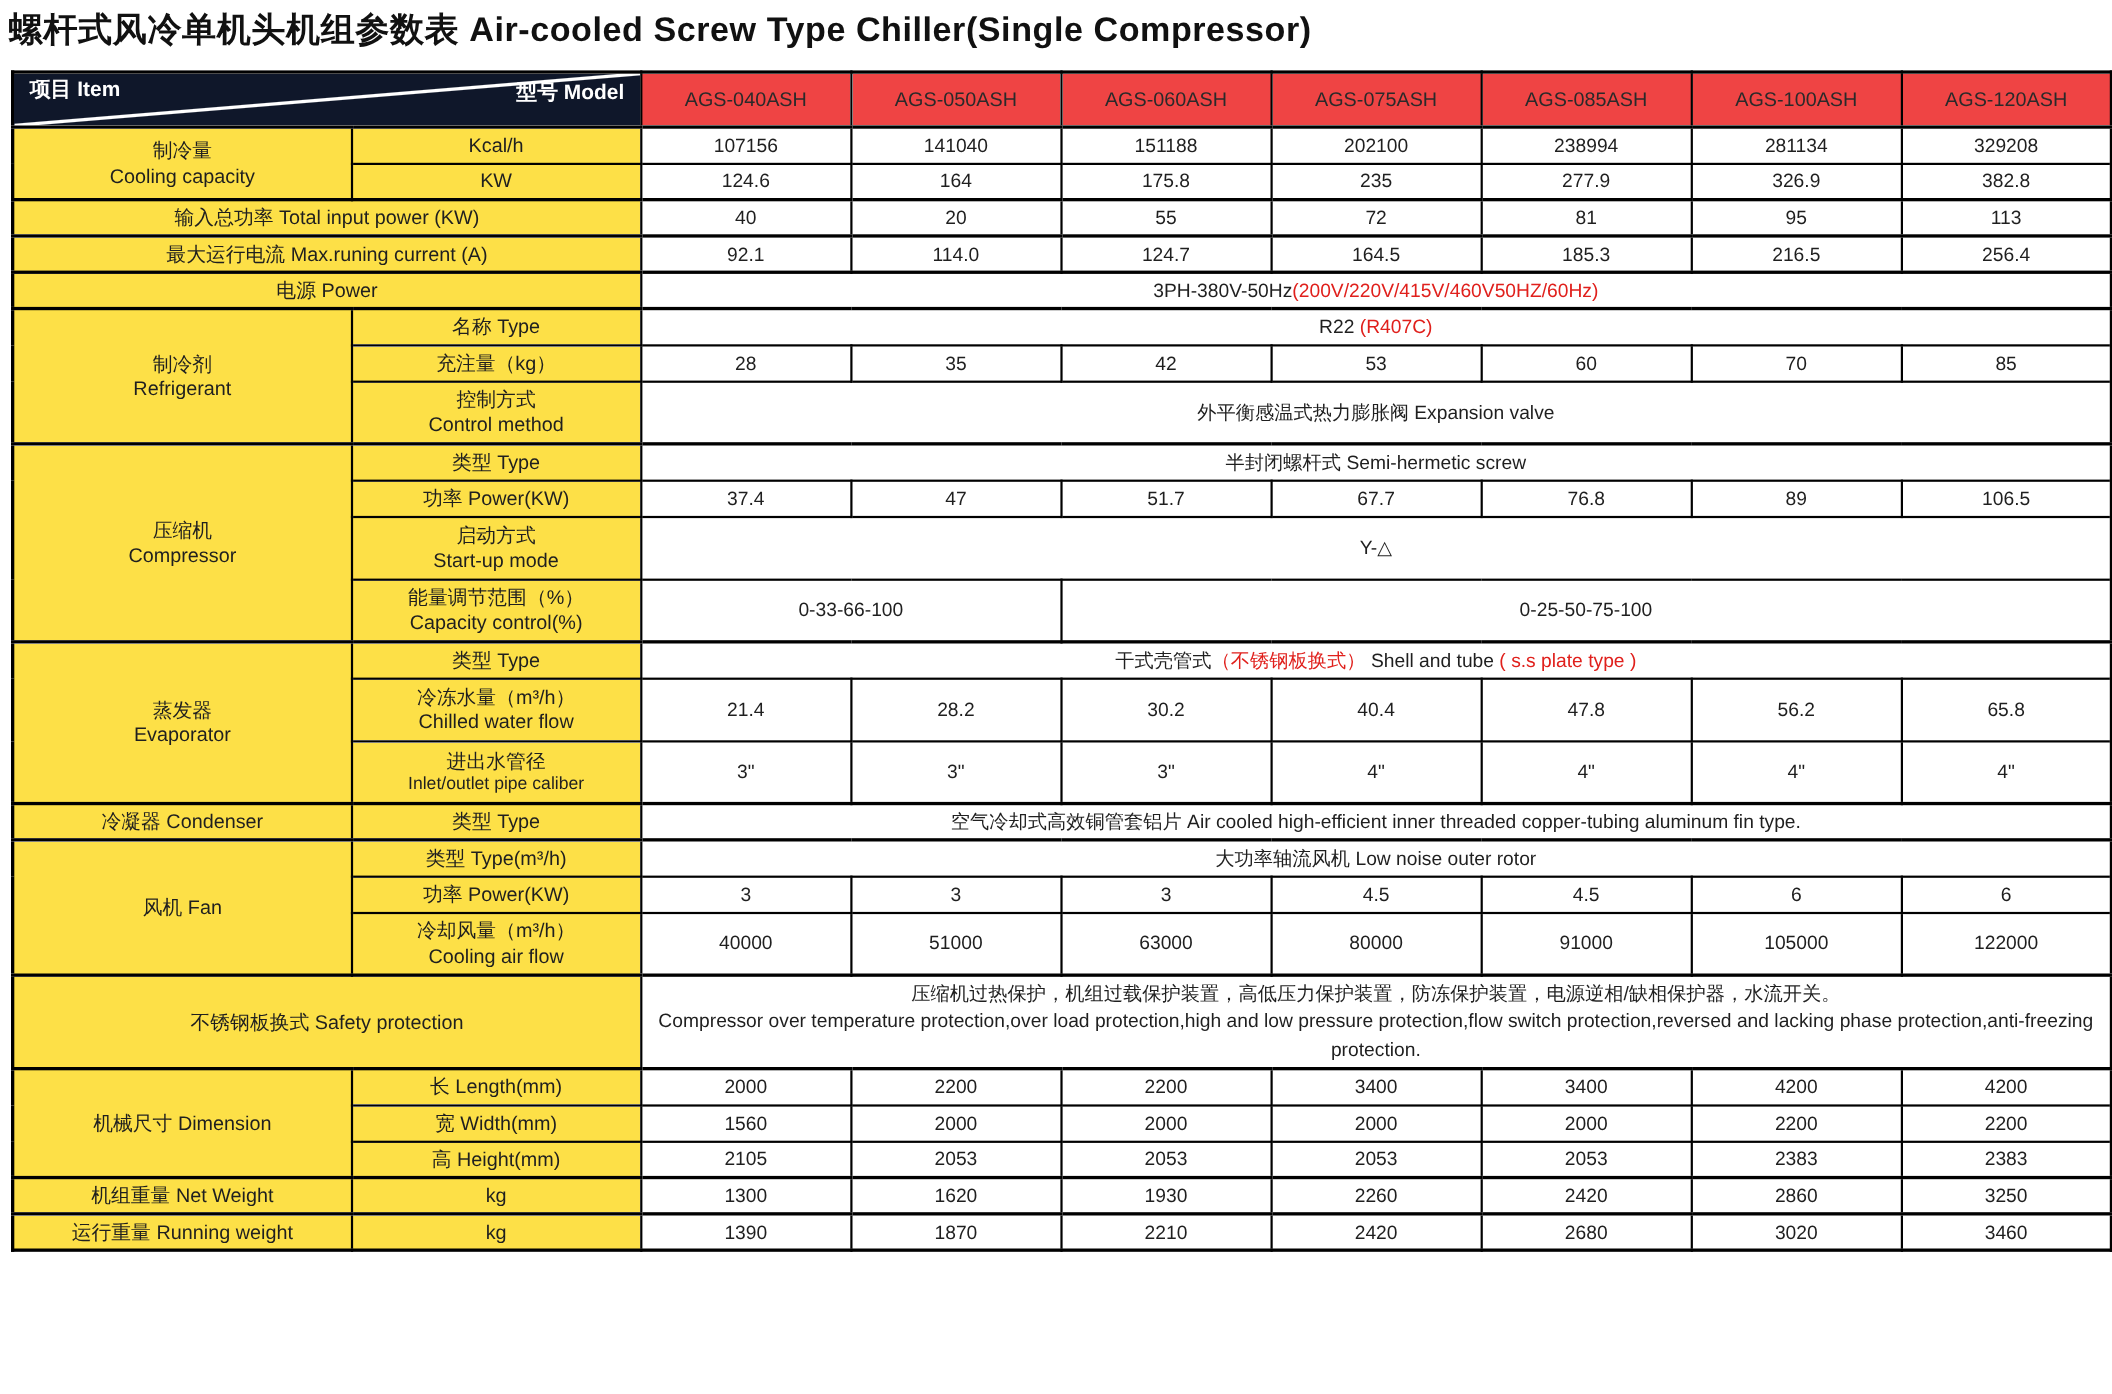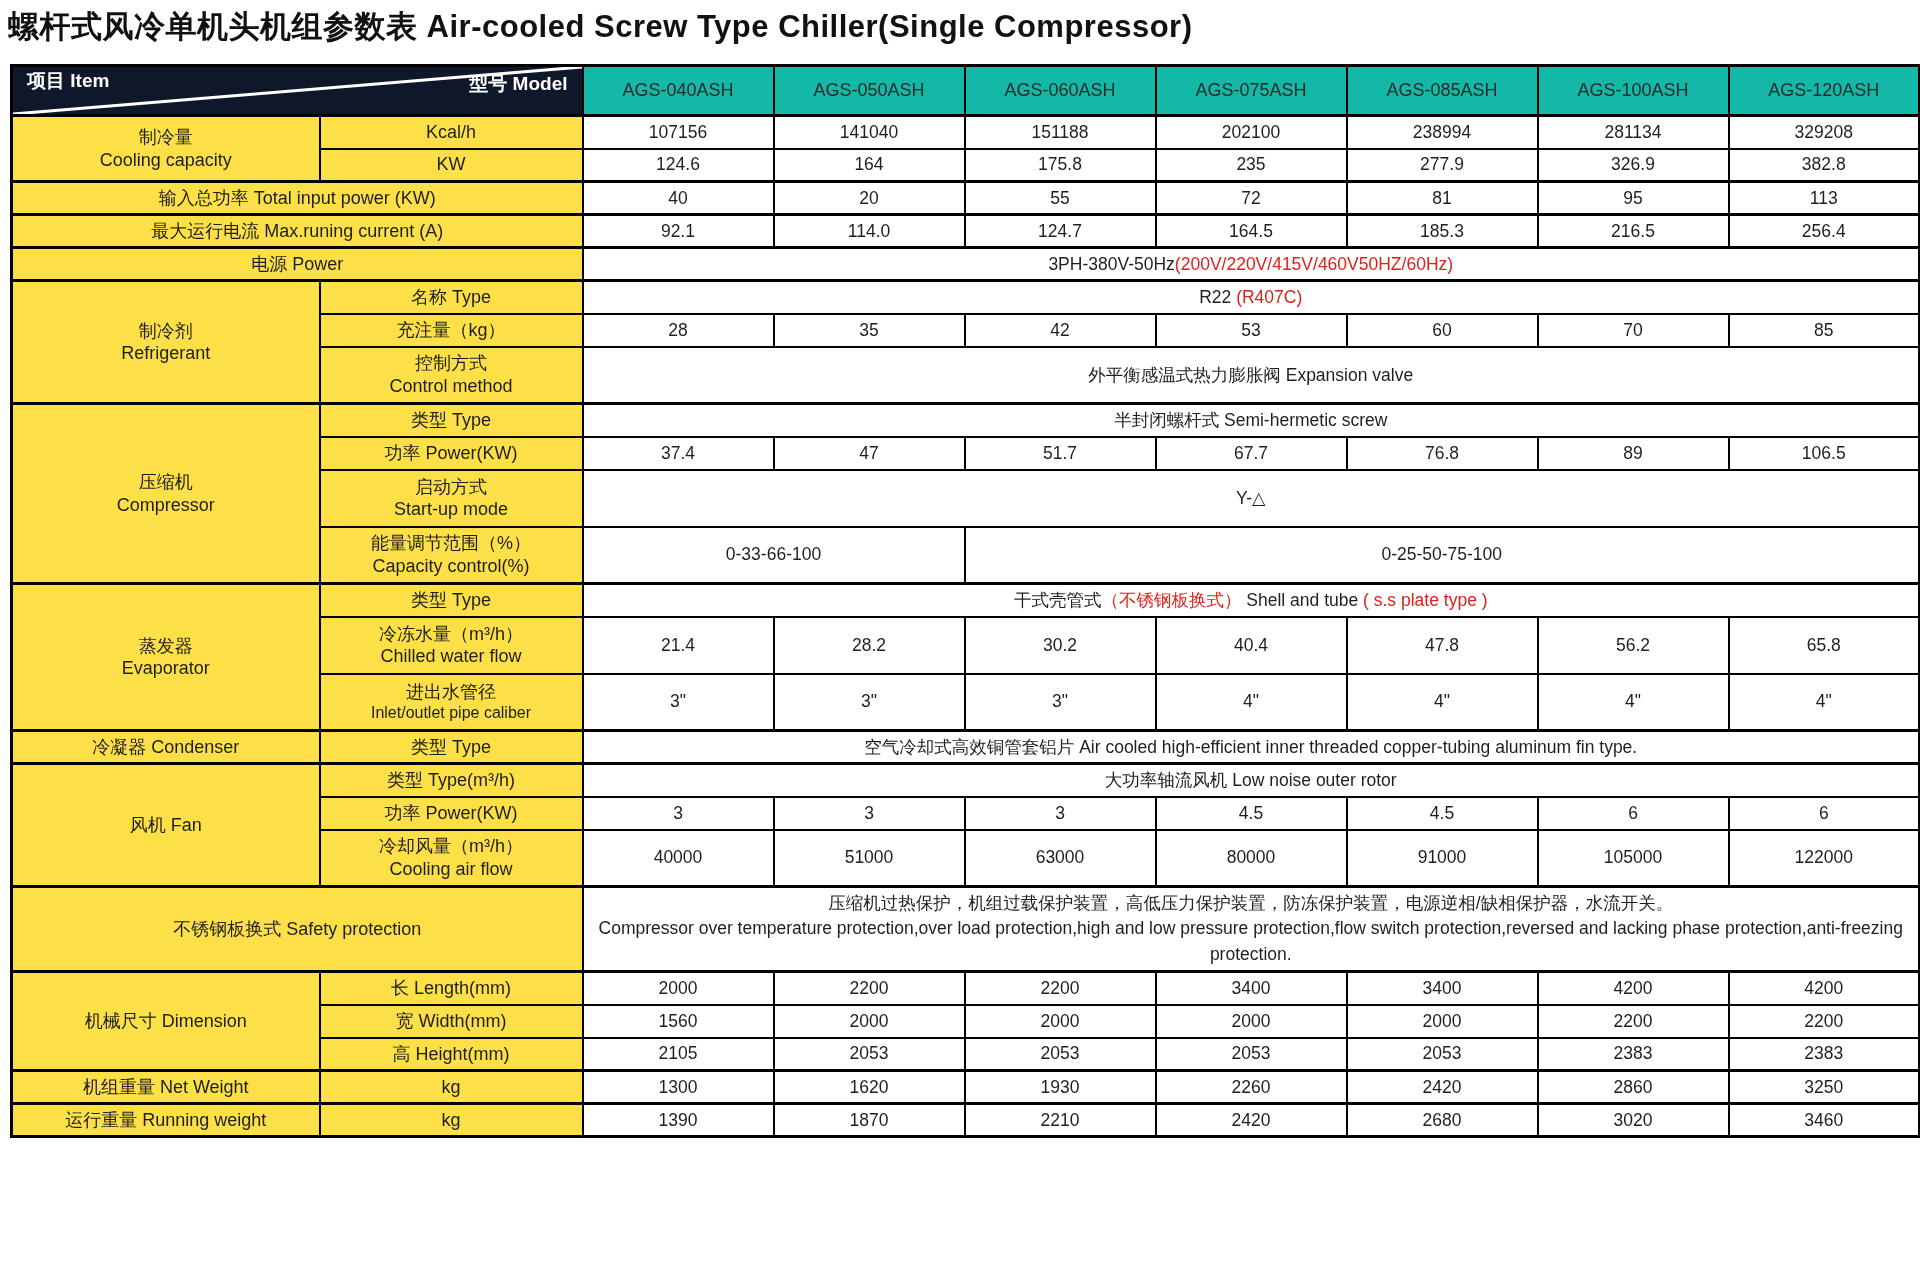--- a/index.html
+++ b/index.html
@@ -9,21 +9,21 @@
               letter-spacing:0.5px;white-space:nowrap;}
   table.spec{border-collapse:collapse;table-layout:fixed;width:1908px;
              margin:16px 0 0 10px;border:3px solid #000;}
   th,td{border:2px solid #000;text-align:center;vertical-align:middle;
         padding:1px 4px;overflow:hidden;}
   tr.sec>td,tr.sec>th{border-top-width:3px;}
   tr.hh{height:50px;} tr.h1{height:33px;} tr.h2{height:57px;} tr.h3{height:85px;}
   .lbl{background:#fde047;font-size:18px;color:#1f1f1f;}
   .lbl .ln{line-height:1.25;}
   .val{background:#ffffff;font-size:17.5px;color:#1f1f1f;}
-  .model-th{background:#14b8a6;font-size:18px;font-weight:normal;color:#2a2a2a;}
+  .model-th{background:#ef4444;font-size:18px;font-weight:normal;color:#2a2a2a;}
   .corner{background:#0f172a;position:relative;padding:0;}
   .corner .diag{position:absolute;left:0;top:0;right:0;bottom:0;
     background:linear-gradient(to bottom right,
       transparent calc(50% - 2px),#ffffff calc(50% - 1px),
       #ffffff calc(50% + 1px),transparent calc(50% + 2px));}
   .corner .model-lbl{position:absolute;top:4px;right:14px;color:#fff;font-size:19px;}
   .corner .item-lbl{position:absolute;bottom:20px;left:14px;color:#fff;font-size:19px;}
   .red{color:#e0201c;}
   .safety-cell div{line-height:1.45;font-size:17.5px;}
 </style>

